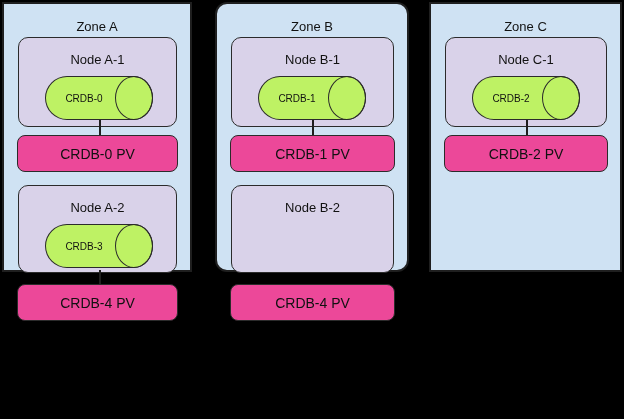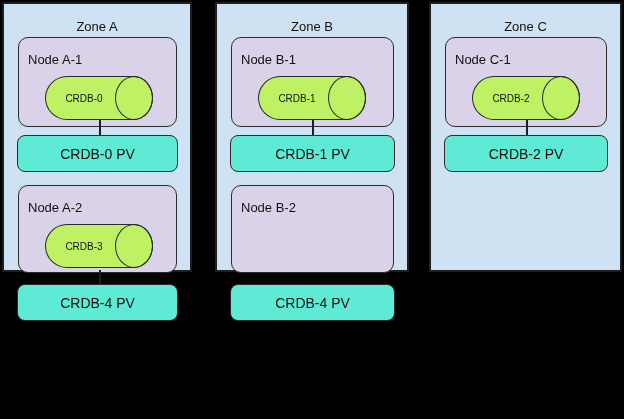--- a/index.html
+++ b/index.html
@@ -40,23 +40,22 @@
     border-radius: 10px;
     box-sizing: border-box;
   }
   .node-1 { top: 33px;  height: 90px; }
   .node-2 { top: 181px; height: 88px; }
   .node-title {
     position: absolute;
     top: 14px;
     left: 0;
     width: 100%;
-    text-align: left;
+    text-align: center;
     font-size: 13px;
-    padding-left: 9px;
   }
   .cylinder {
     position: absolute;
     left: 26px;
     top: 38px;
     width: 108px;
     height: 44px;
     background: #bef264;
     border: 1px solid #2b2b2b;
     border-radius: 22px 19px 19px 22px / 50% 50% 50% 50%;
@@ -83,21 +82,21 @@
     align-items: center;
     justify-content: center;
     font-size: 10px;
     white-space: nowrap;
   }
   .pv {
     position: absolute;
     left: 13px;
     right: 12px;
     height: 37px;
-    background: #5eead4;
+    background: #ec4899;
     border: 1px solid #2b2b2b;
     border-radius: 8px;
     box-sizing: border-box;
     display: flex;
     align-items: center;
     justify-content: center;
     font-size: 14px;
   }
   .pv-1 { top: 131px; }
   .pv-2 { top: 280px; }
@@ -130,21 +129,21 @@
     <div class="node-title">Node A-2</div>
     <div class="cylinder">
       <div class="cylinder-cap"></div>
       <div class="cylinder-label">CRDB-3</div>
     </div>
   </div>
   <div class="connector connector-2"></div>
   <div class="pv pv-2">CRDB-4 PV</div>
 </div>
 
-<div class="zone" style="left:215px; width:194px;">
+<div class="zone" style="left:215px; width:194px;border-radius:12px;">
   <div class="zone-title">Zone B</div>
 
   <div class="node node-1">
     <div class="node-title">Node B-1</div>
     <div class="cylinder">
       <div class="cylinder-cap"></div>
       <div class="cylinder-label">CRDB-1</div>
     </div>
   </div>
   <div class="connector connector-1"></div>

